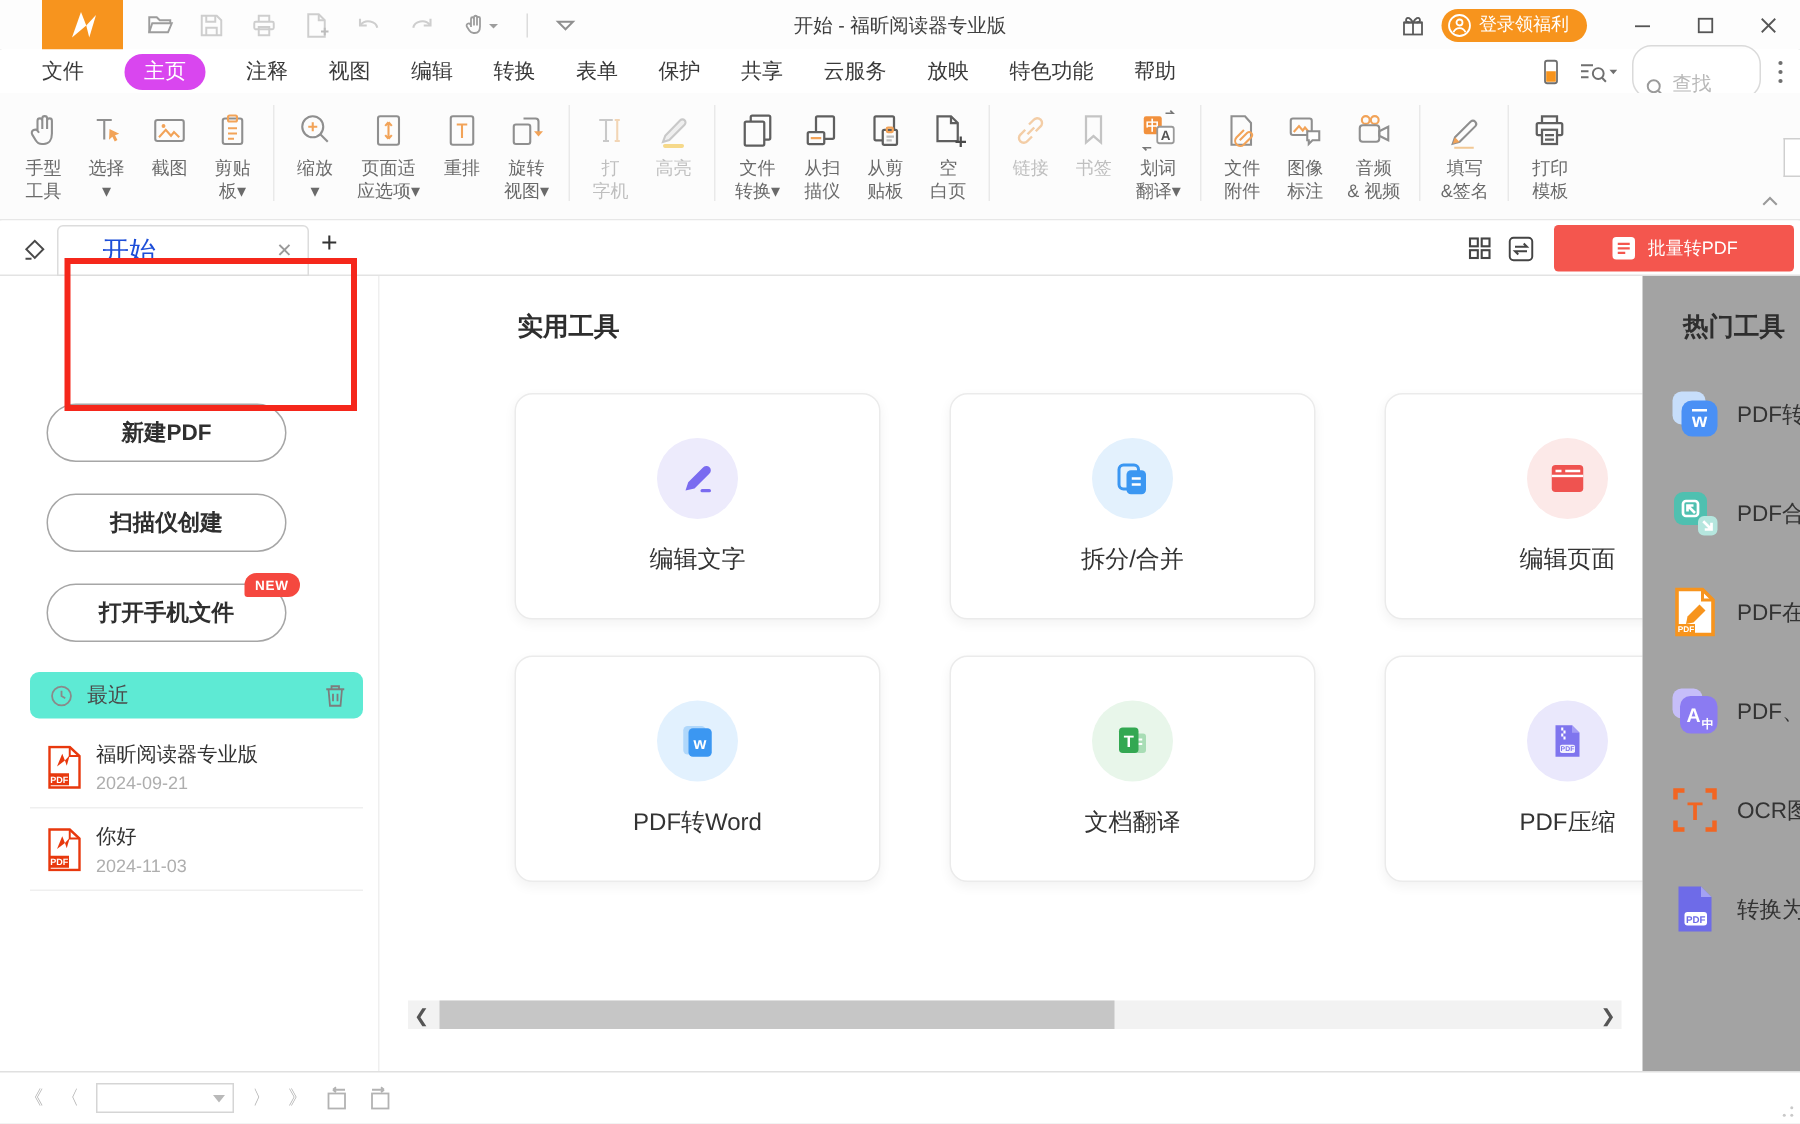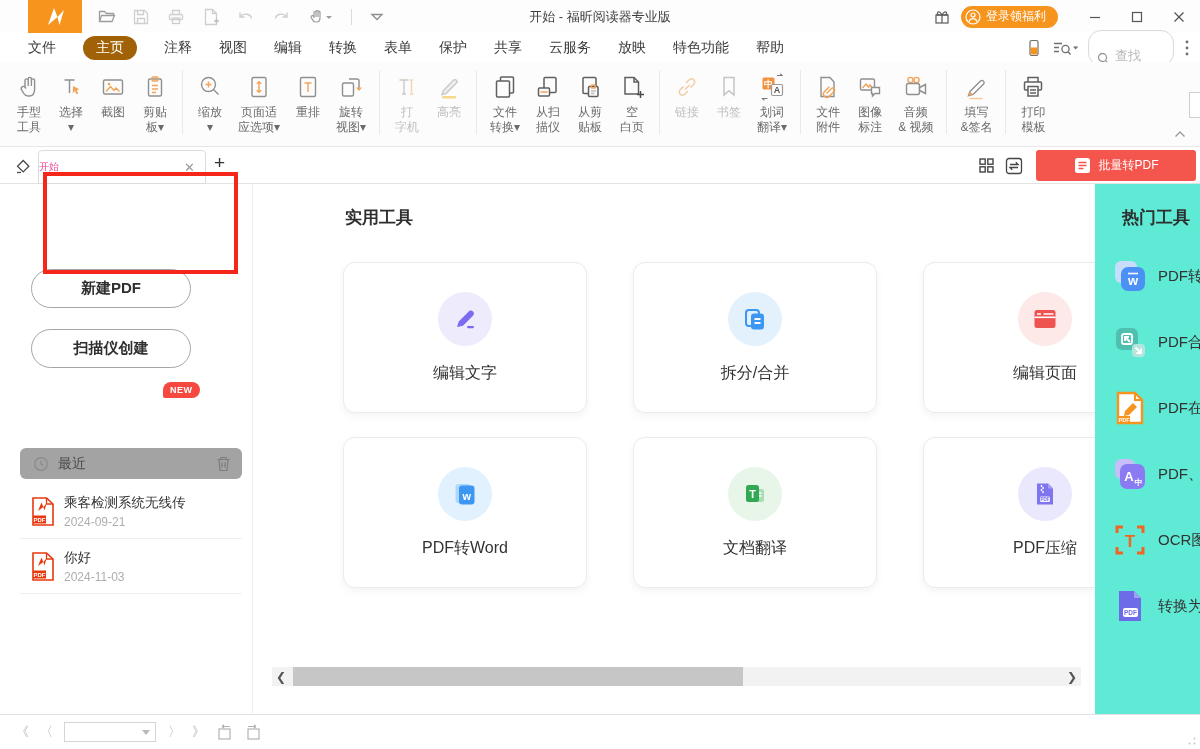--- a/index.html
+++ b/index.html
@@ -17,57 +17,57 @@
   .tb-right { position:absolute; right:0; top:0; height:33px; display:flex; align-items:center; }
   .gift-btn { width:26px; height:22px; display:flex; align-items:center; justify-content:center; }
   .login-pill { margin-left:6px; height:22px; border-radius:11px; background:#f7941d; color:#fff; font-size:12px; display:flex; align-items:center; padding:0 12px 0 4px; gap:5px; }
   .win-btns { display:flex; margin-left:16px; }
   .win-btn { width:42px; height:33px; display:flex; align-items:center; justify-content:center; }
 
   
   .menubar { position:absolute; left:0; top:33px; width:1200px; height:29px; background:#fff; display:flex; align-items:center; }
   .menu-items { display:flex; align-items:center; margin-left:28px; gap:27px; }
   .menu-item { font-size:14px; color:#3a3a3a; white-space:nowrap; cursor:default; }
-  .menu-item.active { background:#a16207; color:#fff; border-radius:13px; padding:3px 13px; }
+  .menu-item.active { background:#d946ef; color:#fff; border-radius:13px; padding:3px 13px; }
   .menu-right { position:absolute; right:10px; top:0; height:29px; display:flex; align-items:center; gap:10px; }
   .search-pill { width:86px; height:36px; border:1px solid #dadada; border-radius:13px; display:flex; align-items:flex-end; padding:0 8px; gap:5px; }
   .search-placeholder { font-size:13px; color:#b8b8b8; }
 
   
   .ribbon { position:absolute; left:0; top:62px; width:1200px; height:85px; background:#fcfcfc; border-bottom:1px solid #e7e7e7; display:flex; align-items:flex-start; padding-left:8px; }
   .rgroup { display:flex; align-items:flex-start; }
   .ritem { display:flex; flex-direction:column; align-items:center; padding:0 7px; }
   .ricon { margin-top:10px; height:30px; display:flex; align-items:center; justify-content:center; }
   .rlabel { margin-top:3px; font-size:12px; line-height:15px; color:#6a6a6a; text-align:center; white-space:pre-line; }
   .ritem.disabled .rlabel { color:#bfbfbf; }
   .rdivider { width:1px; height:64px; background:#e9e9e9; margin:8px 6px 0 6px; }
   .ribbon-collapse { position:absolute; right:14px; bottom:8px; }
   .panel-stub { position:absolute; right:0; top:30px; width:11px; height:26px; border:1px solid #cfcfcf; border-right:none; background:#fff; }
 
   
   .tabbar { position:absolute; left:0; top:147px; width:1200px; height:37px; background:#fff; border-bottom:1px solid #e3e3e3; }
   .tab-pencil { position:absolute; left:14px; top:10px; }
   .tab { position:absolute; left:38px; top:3px; width:168px; height:34px; background:#fff; border:1px solid #dcdcdc; border-radius:4px 4px 0 0; display:flex; align-items:center; }
-  .tab-label { margin-left:0; font-size:10px; color:#ec4899; }
+  .tab-label { margin-left:29px; font-size:18px; color:#1d4ed8; }
   .tab-close { margin-left:auto; margin-right:10px; color:#9a9a9a; font-size:13px; }
   .tab-add { position:absolute; left:214px; top:5px; font-size:19px; color:#333; }
   .tab-right-icons { position:absolute; right:0; top:0; height:37px; display:flex; align-items:center; }
   .tr-icon { width:28px; height:28px; display:flex; align-items:center; justify-content:center; }
   .batch-btn { margin-left:8px; margin-right:4px; width:160px; height:31px; background:#f4564e; border-radius:3px; color:#fff; display:flex; align-items:center; justify-content:center; gap:8px; font-size:12px; }
 
   
   .annotation-rect { position:absolute; left:43px; top:172px; width:195px; height:102px; border:4px solid #f5271b; z-index:60; pointer-events:none; }
 
   
   .content { position:absolute; left:0; top:184px; width:1200px; height:530px; background:#fff; }
   .leftpanel { position:absolute; left:0; top:0; width:253px; height:530px; border-right:1px solid #efefef; }
   .pill-btn { position:absolute; left:31px; width:160px; height:39px; border-radius:20px; background:#fff; border:1.5px solid #a6a6a6; font-size:15px; font-weight:bold; color:#2f2f2f; display:flex; align-items:center; justify-content:center; }
   .pill-btn.primary { border:2px solid #f7941d; color:#f7941d; }
   .new-badge { position:absolute; left:163px; top:198px; background:#f5483f; color:#fff; font-size:9px; font-weight:bold; padding:3px 7px; border-radius:8px 8px 8px 2px; letter-spacing:.5px; z-index:5; }
-  .recent-header { position:absolute; left:20px; top:264px; width:222px; height:31px; background:#a3a3a3; border-radius:6px; display:flex; align-items:center; }
+  .recent-header { position:absolute; left:20px; top:264px; width:222px; height:31px; background:#5eead4; border-radius:6px; display:flex; align-items:center; }
   .recent-title { margin-left:9px; font-size:14px; color:#4a4a4a; }
   .recent-trash { margin-left:auto; margin-right:11px; }
   .recent-list { position:absolute; left:0; top:300px; width:253px; }
   .recent-item { position:relative; height:55px; display:flex; align-items:center; padding-left:32px; }
   .recent-item::after { content:""; position:absolute; left:20px; right:11px; bottom:0; height:1px; background:#efefef; }
   .file-text { margin-left:10px; }
   .file-name { font-size:13.5px; color:#333; white-space:nowrap; }
   .file-date { font-size:12px; color:#aeaeae; margin-top:3px; }
 
   
@@ -75,21 +75,21 @@
   .section-title { position:absolute; left:91px; top:22px; font-size:17px; font-weight:600; color:#2e2e2e; }
   .card { position:absolute; width:244px; height:151px; background:#fff; border:1px solid #ebebeb; border-radius:12px; box-shadow:0 3px 8px rgba(0,0,0,.05); }
   .card-icon-circle { position:absolute; left:50%; top:29px; transform:translateX(-50%); width:54px; height:54px; border-radius:50%; display:flex; align-items:center; justify-content:center; }
   .card-label { position:absolute; left:0; top:100px; width:100%; text-align:center; font-size:16px; color:#333; }
   .hscrollbar { position:absolute; left:18px; top:483px; width:809px; height:19px; background:#f2f2f2; display:flex; align-items:center; }
   .hs-arrow { width:18px; text-align:center; font-size:12px; color:#555; font-weight:bold; }
   .hs-thumb { position:absolute; left:21px; top:0; width:450px; height:19px; background:#c6c6c6; }
   .hs-arrow.right { position:absolute; right:0; }
 
   
-  .rightpanel { position:absolute; left:1095px; top:0; width:105px; height:530px; background:#5eead4; overflow:hidden; }
+  .rightpanel { position:absolute; left:1095px; top:0; width:105px; height:530px; background:#a3a3a3; overflow:hidden; }
   .hot-title { position:absolute; left:27px; top:22px; font-size:17px; font-weight:600; color:#2e2e2e; white-space:nowrap; }
   .hot-item { position:absolute; left:17px; display:flex; align-items:center; gap:10px; }
   .hot-label { font-size:15px; color:#333; white-space:nowrap; }
 
   
   .statusbar { position:absolute; left:0; top:714px; width:1200px; height:35px; background:#fff; border-top:1px solid #e0e0e0; }
   .sb-left { position:absolute; left:16px; top:0; height:34px; display:flex; align-items:center; gap:12px; color:#b3b3b3; }
   .sb-chev { font-size:13px; letter-spacing:-1px; }
   .sb-combo { width:92px; height:20px; border:1px solid #d5d5d5; position:relative; }
   .sb-combo .caret { position:absolute; right:5px; top:7px; border-left:4px solid transparent; border-right:4px solid transparent; border-top:5px solid #b9b9b9; }
@@ -559,20 +559,23 @@
   <div class="content">
 
     <div class="leftpanel">
       <div class="pill-btn" style="top:85px;">
           <span>新建PDF</span>
         </div>
       <div class="pill-btn" style="top:145px;">
           <span>扫描仪创建</span>
         </div>
       <span class="new-badge">NEW</span>
+      <div class="pill-btn" style="top:205px;">
+          <span>打开手机文件</span>
+        </div>
 
       <div class="recent-header">
         <svg width="16" height="16" viewBox="0 0 16 16" fill="none" stroke="#8a8a8a" stroke-width="1.2" style="margin-left:13px;">
             <circle cx="8" cy="8" r="6.3"></circle>
             <path d="M8 4.5V8l2.5 1.5"></path>
           </svg>
         <span class="recent-title">最近</span>
         <span class="recent-trash">
           <svg width="15" height="16" viewBox="0 0 15 16" fill="none" stroke="#7d7d7d" stroke-width="1.2">
               <path d="M1.5 3.5h12M5 3.5V1.5h5v2M3 3.5l1 11h7l1-11"></path>
@@ -585,21 +588,21 @@
         <div class="recent-item">
           <svg width="22" height="29" viewBox="0 0 22 29">
               <path d="M1 1h13.5L21 7v21H1z" fill="#fff" stroke="#e8380d" stroke-width="1.6"></path>
               <path d="M14.5 1v6H21" fill="none" stroke="#e8380d" stroke-width="1.3"></path>
               <polygon points="6,14 9.5,5.5 11.3,10" fill="#e8380d"></polygon>
               <polygon points="11.3,10 14.5,6.5 12.5,13.5" fill="#e8380d"></polygon>
               <rect x="1" y="18.5" width="13" height="8" fill="#e8380d"></rect>
               <text x="7.5" y="24.8" font-size="6" fill="#fff" text-anchor="middle" font-weight="bold">PDF</text>
             </svg>
           <div class="file-text">
-            <div class="file-name">乘客检测系统无线传</div>
+            <div class="file-name">福昕阅读器专业版</div>
             <div class="file-date">2024-09-21</div>
           </div>
         </div>
         <div class="recent-item">
           <svg width="22" height="29" viewBox="0 0 22 29">
               <path d="M1 1h13.5L21 7v21H1z" fill="#fff" stroke="#e8380d" stroke-width="1.6"></path>
               <path d="M14.5 1v6H21" fill="none" stroke="#e8380d" stroke-width="1.3"></path>
               <polygon points="6,14 9.5,5.5 11.3,10" fill="#e8380d"></polygon>
               <polygon points="11.3,10 14.5,6.5 12.5,13.5" fill="#e8380d"></polygon>
               <rect x="1" y="18.5" width="13" height="8" fill="#e8380d"></rect>

